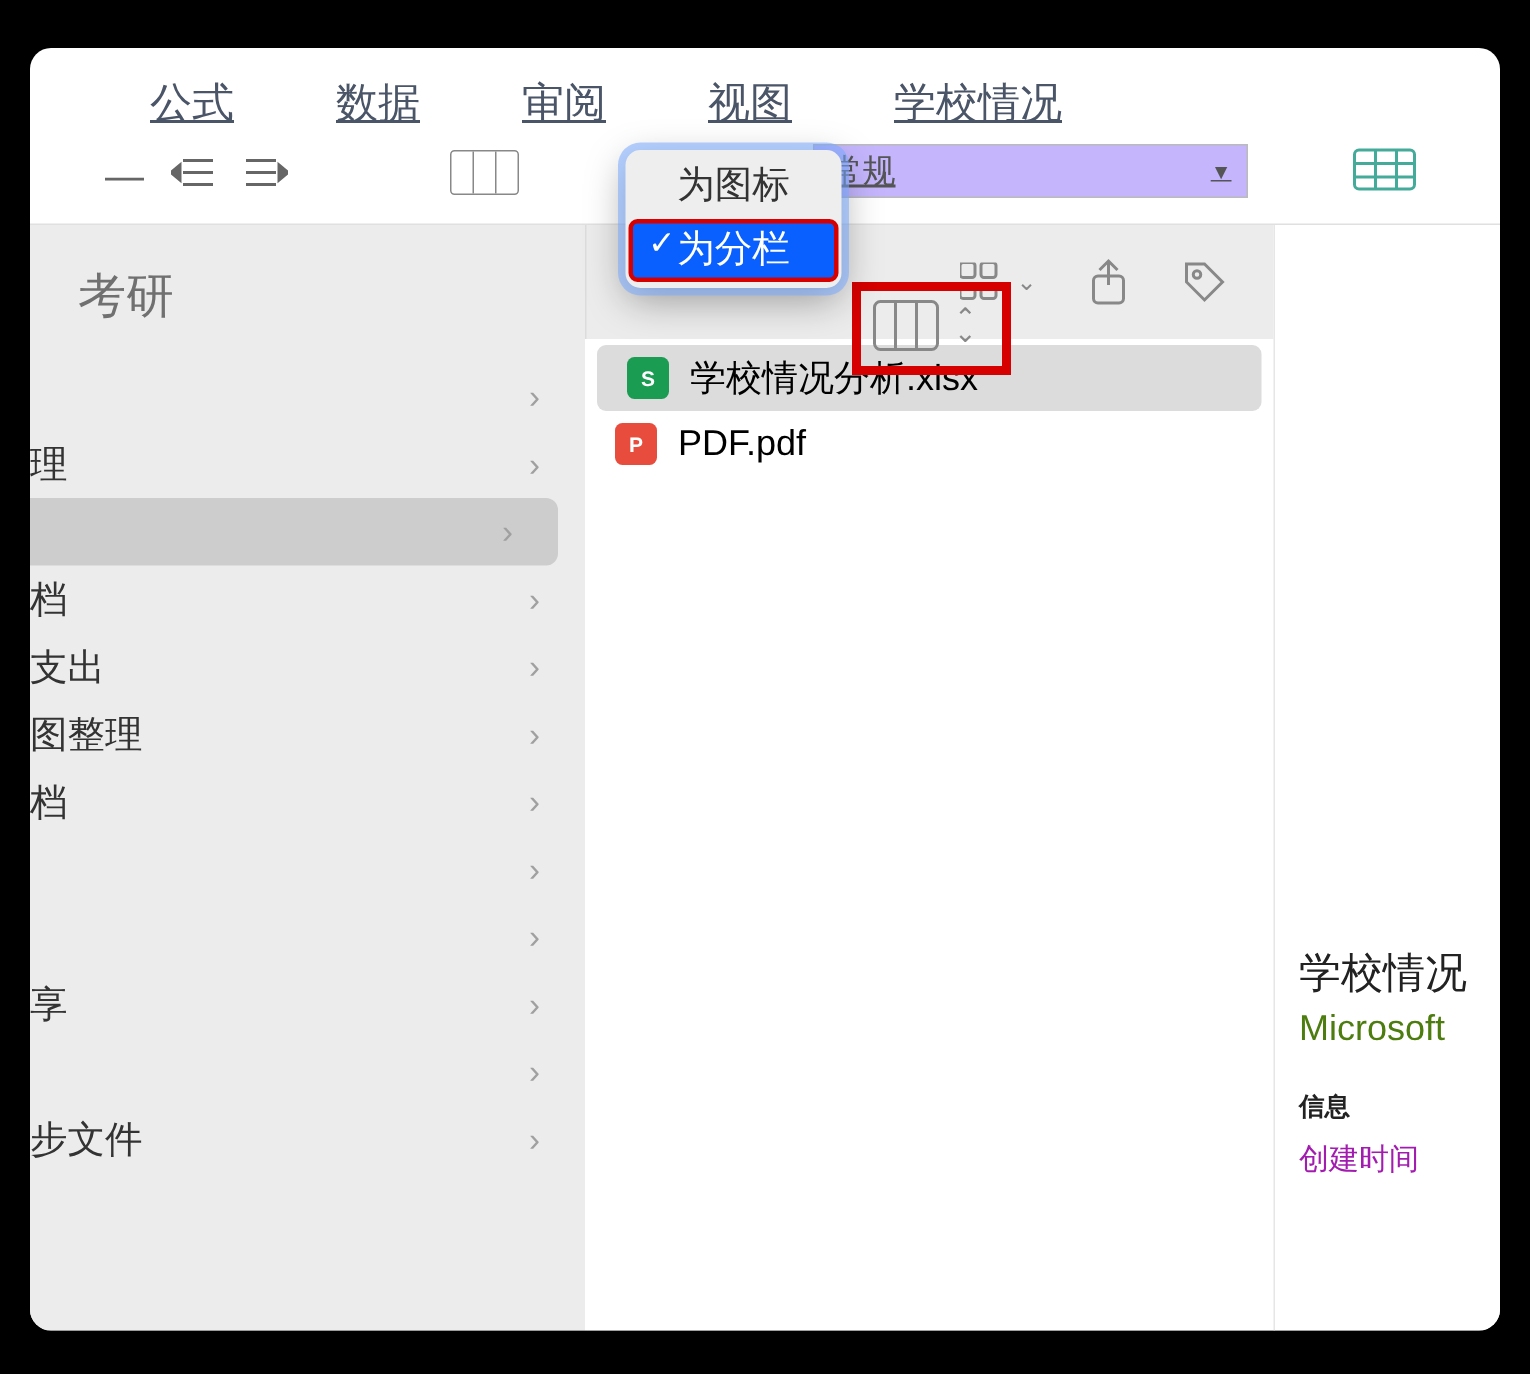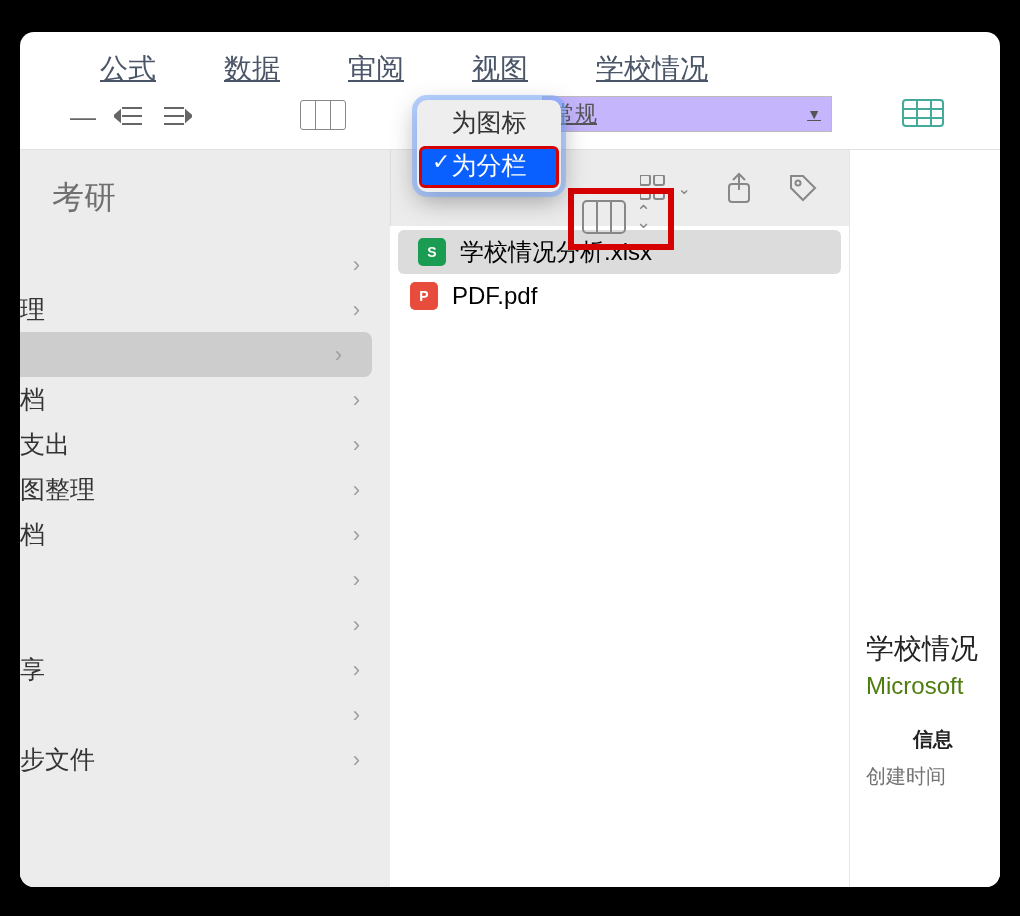--- a/index.html
+++ b/index.html
@@ -181,29 +181,28 @@
       font-size: 28px;
       font-weight: 500;
       color: #222;
     }
     .info-sub {
       font-size: 24px;
       color: #4d7c0f;
       margin-top: 4px;
     }
     .info-section {
-      font-size: 20px;
+      font-size: 17px;
       font-weight: 600;
       margin-top: 26px;
       color: #222;
-      text-align: center;
     }
     .info-label {
       font-size: 20px;
-      color: #737373;
+      color: #a21caf;
       margin-top: 10px;
     }
     
     .dropdown {
       position: absolute;
       left: 397px;
       top: 68px;
       width: 144px;
       background: #eeeeee;
       border-radius: 10px;

